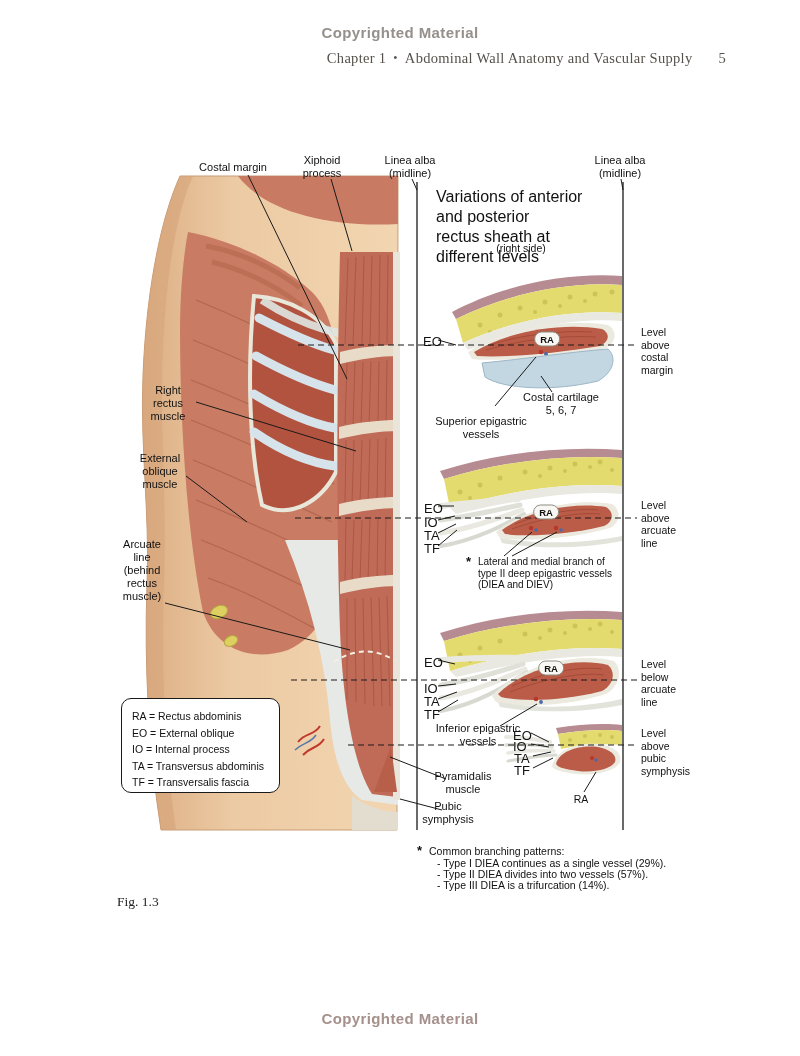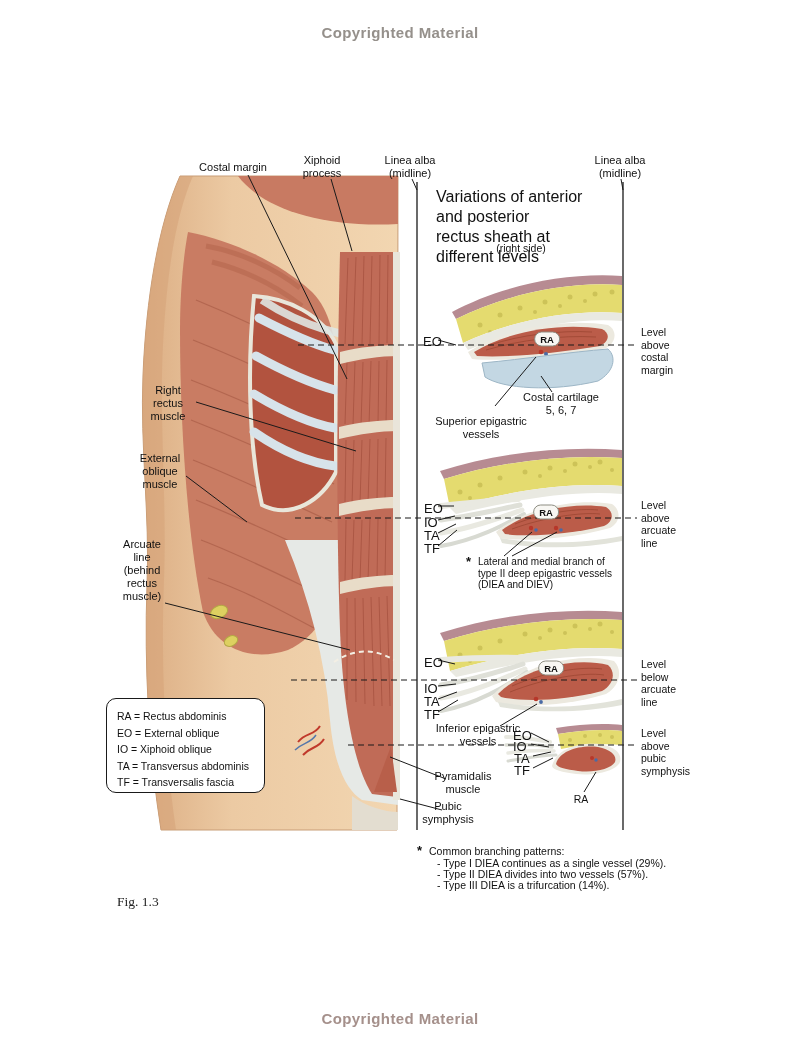--- a/index.html
+++ b/index.html
@@ -11,21 +11,21 @@
   .header{position:absolute;top:50px;left:0;width:726px;text-align:right;font-family:"Liberation Serif",serif;font-size:14.5px;color:#56524b;letter-spacing:.3px}
   .header .sep{margin:0 7px;font-size:12px;position:relative;top:-1px}
   .header .pnum{display:inline-block;margin-left:26px}
   .lbl{position:absolute;font-size:11px;line-height:1.18;text-align:center;transform:translateX(-50%);white-space:pre-line}
   .lbl-left{position:absolute;font-size:10.5px;line-height:1.2;text-align:left;white-space:pre-line}
   .layer-lbl{position:absolute;font-size:13px}
   .panel-title{position:absolute;left:521px;top:187px;transform:translateX(-50%);text-align:left;font-size:16px;line-height:1.25;font-weight:400;white-space:pre-line;width:170px}
   .panel-sub{position:absolute;left:521px;top:242px;transform:translateX(-50%);text-align:left;font-size:10.5px}
   .ra-pill{position:absolute;transform:translate(-50%,-50%);background:#f8f7f3;border:1px solid #8d8d82;border-radius:8px;padding:0 5px;font-size:9.5px;font-weight:700;line-height:13px}
   .ra-plain{position:absolute;transform:translateX(-50%);font-size:10.5px}
-  .legend{position:absolute;left:106px;top:698px;width:159px;height:95px;border:1.4px solid #1a1a1a;border-radius:10px;background:#fff;box-sizing:border-box;padding:9px 6px 0 10px}
+  .legend{position:absolute;left:121px;top:698px;width:159px;height:95px;border:1.4px solid #1a1a1a;border-radius:10px;background:#fff;box-sizing:border-box;padding:9px 6px 0 10px}
   .legend div{font-size:10.5px;line-height:16.5px;white-space:nowrap}
   .star{position:absolute;font-weight:700;font-size:13px}
   .note{position:absolute;left:478px;top:556px;font-size:10px;line-height:1.15;white-space:pre-line}
   .fnline{position:absolute;left:437px;font-size:10.5px;white-space:nowrap}
   .fnhead{position:absolute;left:429px;top:845px;font-size:10.5px;white-space:nowrap}
   .fig-caption{position:absolute;left:117px;top:894px;font-family:"Liberation Serif",serif;font-size:13.5px;color:#222}
 </style>
 </head>
 <body>
 
@@ -238,20 +238,23 @@
       <path d="M500 726 L537 704"></path>
       <path d="M531 733 L549 742"></path>
         <path d="M531 744 L549 747"></path>
         <path d="M533 756 L551 752"></path>
         <path d="M533 768 L553 758"></path>
       <path d="M584 792 L596 772"></path>
     </g>
   </svg>
 
   <div class="copyright top">Copyrighted Material</div>
+  <div class="header">
+    <span>Chapter 1</span><span class="sep">•</span><span>Abdominal Wall Anatomy and Vascular Supply</span><span class="pnum">5</span>
+  </div>
 
   <div class="lbl" style="left:233px;top:161px">Costal margin</div>
   <div class="lbl" style="left:322px;top:154px">Xiphoid
 process</div>
   <div class="lbl" style="left:410px;top:154px">Linea alba
 (midline)</div>
   <div class="lbl" style="left:620px;top:154px">Linea alba
 (midline)</div>
   <div class="lbl" style="left:168px;top:384px">Right
 rectus
@@ -265,21 +268,21 @@
 rectus
 muscle)</div>
   <div class="lbl" style="left:463px;top:770px">Pyramidalis
 muscle</div>
   <div class="lbl" style="left:448px;top:800px">Pubic
 symphysis</div>
 
   <div class="legend">
     <div>RA = Rectus abdominis</div>
     <div>EO = External oblique</div>
-    <div>IO = Xiphoid oblique</div>
+    <div>IO = Internal process</div>
     <div>TA = Transversus abdominis</div>
     <div>TF = Transversalis fascia</div>
   </div>
 
   <div class="panel-title">Variations of  anterior
 and posterior
 rectus sheath at
 different levels</div>
   <div class="panel-sub">(right side)</div>
 

